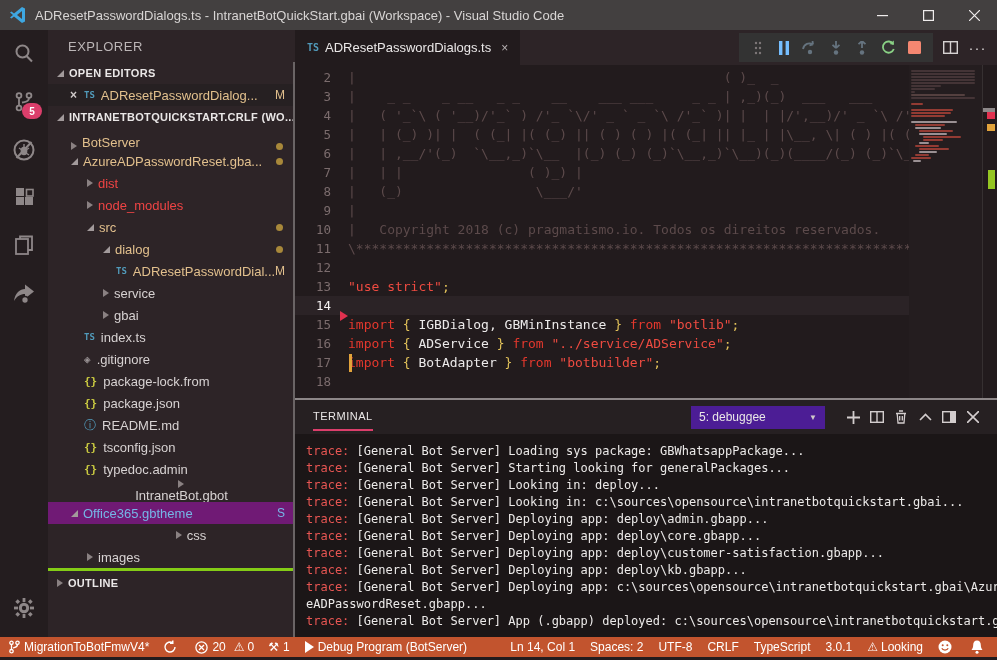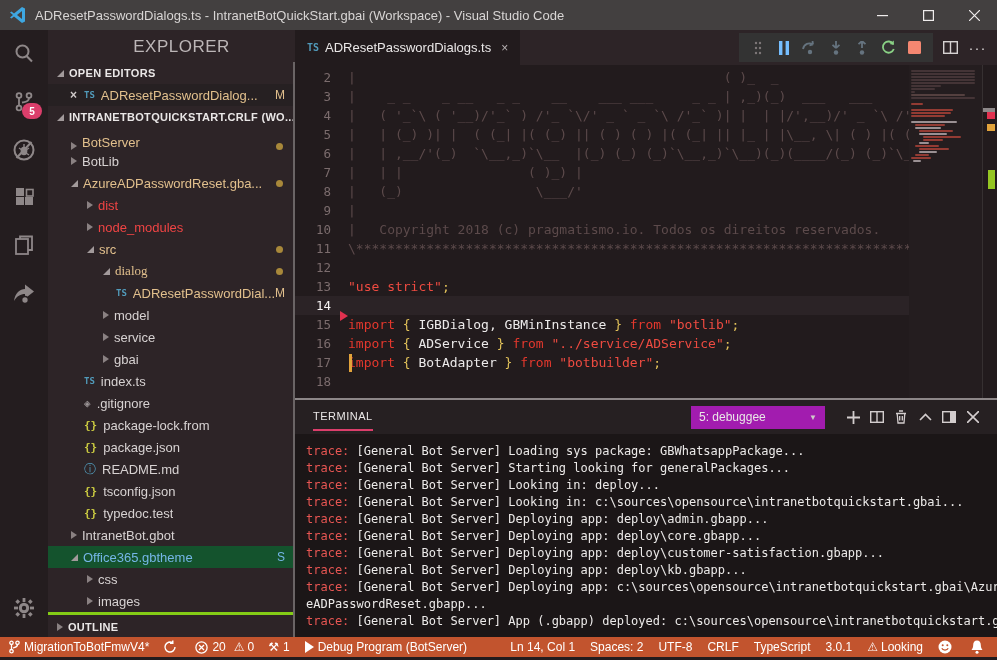--- a/index.html
+++ b/index.html
@@ -10,35 +10,35 @@
   .win-btn{width:46px;height:30px;display:flex;align-items:center;justify-content:center;color:#efecec;}
   .main{display:flex;height:608px;}
   
   .activitybar{width:48px;background:#241d1f;position:relative;flex:none;}
   .ab-item{width:48px;height:48px;display:flex;align-items:center;justify-content:center;position:relative;color:#8e8788;}
   .ab-item svg{display:block;}
   .ab-badge{position:absolute;right:6px;bottom:7px;min-width:16px;height:16px;border-radius:9px;background:#db3e6b;color:#fff;font-size:10px;font-weight:bold;display:flex;align-items:center;justify-content:center;padding:0 2px;}
   .ab-bottom{position:absolute;bottom:6px;left:0;}
   
   .sidebar{width:247px;background:#2d2427;flex:none;position:relative;overflow:hidden;}
-  .sidebar-title{height:32px;line-height:34px;padding-left:20px;font-size:17px;color:#bcb6b7;letter-spacing:.5px;text-align:center;}
+  .sidebar-title{height:32px;line-height:34px;padding-left:20px;font-size:13px;color:#bcb6b7;letter-spacing:.5px;}
   .section-header{height:22px;display:flex;align-items:center;background:#2d2427;font-size:11px;font-weight:bold;color:#eae7e7;padding-left:6px;letter-spacing:.3px;}
   .section-header.outline{border-top:3px solid #84cc16;height:24px;}
   .twistie{display:inline-block;width:0;height:0;margin:0 5px 0 3px;flex:none;}
   .twistie.closed{border-top:4px solid transparent;border-bottom:4px solid transparent;border-left:6px solid #8a8182;}
   .twistie.open{border-bottom:7px solid #a29a9b;border-left:7px solid transparent;}
   .oe-row{height:22px;display:flex;align-items:center;background:#262022;padding-left:22px;font-size:13px;}
   .oe-close{color:#cfc9c9;font-size:12px;margin-right:7px;font-weight:bold;}
   .ficon{font-family:"DejaVu Sans Mono",monospace;font-size:9px;font-weight:bold;margin-right:6px;flex:none;}
   .ficon.ts{color:#519aba;}
   .ficon.json{color:#cbcb41;font-size:11px;}
   .ficon.info{color:#519aba;font-size:12px;font-weight:normal;}
   .ficon.git{color:#9b9496;font-size:11px;font-weight:normal;}
   .tree-row{height:22px;display:flex;align-items:center;font-size:13px;color:#d7d2d2;}
-  .tree-row.sel{background:#14532d;justify-content:flex-end;}
+  .tree-row.sel{background:#701a75;justify-content:flex-end;}
   .tlabel{white-space:nowrap;overflow:hidden;}
   .tlabel.gold{color:#e2c08d;}
   .tlabel.dim{color:#ef4444;}
   .tlabel.blue{color:#75b6e7;}
   .dot{width:7px;height:7px;border-radius:50%;background:#a8883a;margin-left:auto;margin-right:12px;flex:none;}
   .tbadge{margin-left:auto;margin-right:10px;color:#e2c08d;font-size:12px;}
   .tbadge.blue{color:#75b6e7;}
   .side-sash{position:absolute;right:0;top:32px;bottom:0;width:2px;background:#6a6465;}
   
   .editor-group{flex:1;display:flex;flex-direction:column;min-width:0;}
@@ -73,21 +73,21 @@
   .mm-w{background:#9a9093;}
   .ruler{position:absolute;top:0;right:0;width:14px;height:100%;background:#221b1d;border-left:1px solid #363031;}
   .ruler-mark{position:absolute;right:2px;}
   .sash{height:2px;background:#8d8788;flex:none;}
   
   .panel{flex:1;background:#1b1617;display:flex;flex-direction:column;min-height:0;}
   .panel-header{height:34px;display:flex;align-items:center;background:#262022;flex:none;}
   .panel-tab{margin-left:18px;font-size:11px;color:#eae7e7;letter-spacing:.5px;position:relative;padding-bottom:2px;}
   .panel-tab::after{content:"";position:absolute;left:0;right:0;bottom:-7px;height:2px;background:#db3e6b;}
   .panel-controls{margin-left:auto;display:flex;align-items:center;margin-right:12px;}
-  .term-select{width:118px;height:23px;background:#a21caf;color:#eae7e7;font-size:12px;display:flex;align-items:center;padding:0 8px;margin-right:16px;}
+  .term-select{width:118px;height:23px;background:#4c1d95;color:#eae7e7;font-size:12px;display:flex;align-items:center;padding:0 8px;margin-right:16px;}
   .term-select .caret{margin-left:auto;font-size:8px;color:#cfc9ca;}
   .ph-btn{width:24px;height:24px;display:flex;align-items:center;justify-content:center;color:#d3cdce;}
   .panel-content{padding:9px 0 0 11px;overflow:hidden;}
   .t-line{height:17px;line-height:17px;font-family:"DejaVu Sans Mono",monospace;font-size:12px;white-space:pre;color:#eceae9;}
   .t-pre{color:#e85653;}
   
   .statusbar{height:20px;background:#c2542e;color:#fff;display:flex;align-items:center;font-size:12px;position:absolute;left:0;right:0;bottom:3px;}
   .sb-left{display:flex;align-items:center;padding-left:9px;}
   .sb-right{margin-left:auto;display:flex;align-items:center;padding-right:10px;}
   .sb-item{display:flex;align-items:center;margin-right:14px;white-space:nowrap;}
@@ -203,57 +203,49 @@
       <span class="twistie open"></span>
       <span>INTRANETBOTQUICKSTART.CRLF (WO...</span>
     </div>
     <div>
         <div class="tree-row" style="padding-left: 20px; align-items: flex-end;">
           <span class="twistie closed"></span>
           <span class="tlabel gold">BotServer</span>
           <span class="dot"></span>
         </div>
         <div class="tree-row" style="padding-left: 20px;">
-          <span class="twistie closed"></span>
-          <span class="tlabel ">BotLib</span>
-        </div>
-        <div class="tree-row" style="padding-left: 20px;">
           <span class="twistie open"></span>
           <span class="tlabel gold">AzureADPasswordReset.gba...</span>
           <span class="dot"></span>
         </div>
         <div class="tree-row" style="padding-left: 36px;">
           <span class="twistie closed"></span>
           <span class="tlabel dim">dist</span>
         </div>
         <div class="tree-row" style="padding-left: 36px;">
           <span class="twistie closed"></span>
           <span class="tlabel dim">node_modules</span>
         </div>
         <div class="tree-row" style="padding-left: 36px;">
           <span class="twistie open"></span>
           <span class="tlabel gold">src</span>
           <span class="dot"></span>
         </div>
-        <div class="tree-row" style="padding-left: 52px; font-family: Liberation Serif, serif;">
+        <div class="tree-row" style="padding-left: 52px;">
           <span class="twistie open"></span>
           <span class="tlabel gold">dialog</span>
           <span class="dot"></span>
         </div>
         <div class="tree-row" style="padding-left: 68px;">
           <span class="ficon ts">TS</span>
           <span class="tlabel gold">ADResetPasswordDial...</span>
           <span class="tbadge">M</span>
         </div>
         <div class="tree-row" style="padding-left: 52px;">
           <span class="twistie closed"></span>
-          <span class="tlabel ">model</span>
-        </div>
-        <div class="tree-row" style="padding-left: 52px;">
-          <span class="twistie closed"></span>
           <span class="tlabel ">service</span>
         </div>
         <div class="tree-row" style="padding-left: 52px;">
           <span class="twistie closed"></span>
           <span class="tlabel ">gbai</span>
         </div>
         <div class="tree-row" style="padding-left: 36px;">
           <span class="ficon ts">TS</span>
           <span class="tlabel ">index.ts</span>
         </div>
@@ -272,32 +264,32 @@
         <div class="tree-row" style="padding-left: 36px;">
           <span class="ficon info">ⓘ</span>
           <span class="tlabel ">README.md</span>
         </div>
         <div class="tree-row" style="padding-left: 36px;">
           <span class="ficon json">{}</span>
           <span class="tlabel ">tsconfig.json</span>
         </div>
         <div class="tree-row" style="padding-left: 36px;">
           <span class="ficon json">{}</span>
-          <span class="tlabel ">typedoc.test</span>
-        </div>
-        <div class="tree-row" style="padding-left: 20px;">
+          <span class="tlabel ">typedoc.admin</span>
+        </div>
+        <div class="tree-row" style="padding-left: 20px; flex-direction: column;">
           <span class="twistie closed"></span>
           <span class="tlabel ">IntranetBot.gbot</span>
         </div>
         <div class="tree-row sel" style="padding-left: 20px;">
           <span class="twistie open"></span>
           <span class="tlabel blue">Office365.gbtheme</span>
           <span class="tbadge blue">S</span>
         </div>
-        <div class="tree-row" style="padding-left: 36px;">
+        <div class="tree-row" style="padding-left: 36px; justify-content: center;">
           <span class="twistie closed"></span>
           <span class="tlabel ">css</span>
         </div>
         <div class="tree-row" style="padding-left: 36px;">
           <span class="twistie closed"></span>
           <span class="tlabel ">images</span>
         </div>
       </div>
     <div class="section-header outline">
       <span class="twistie closed"></span>

